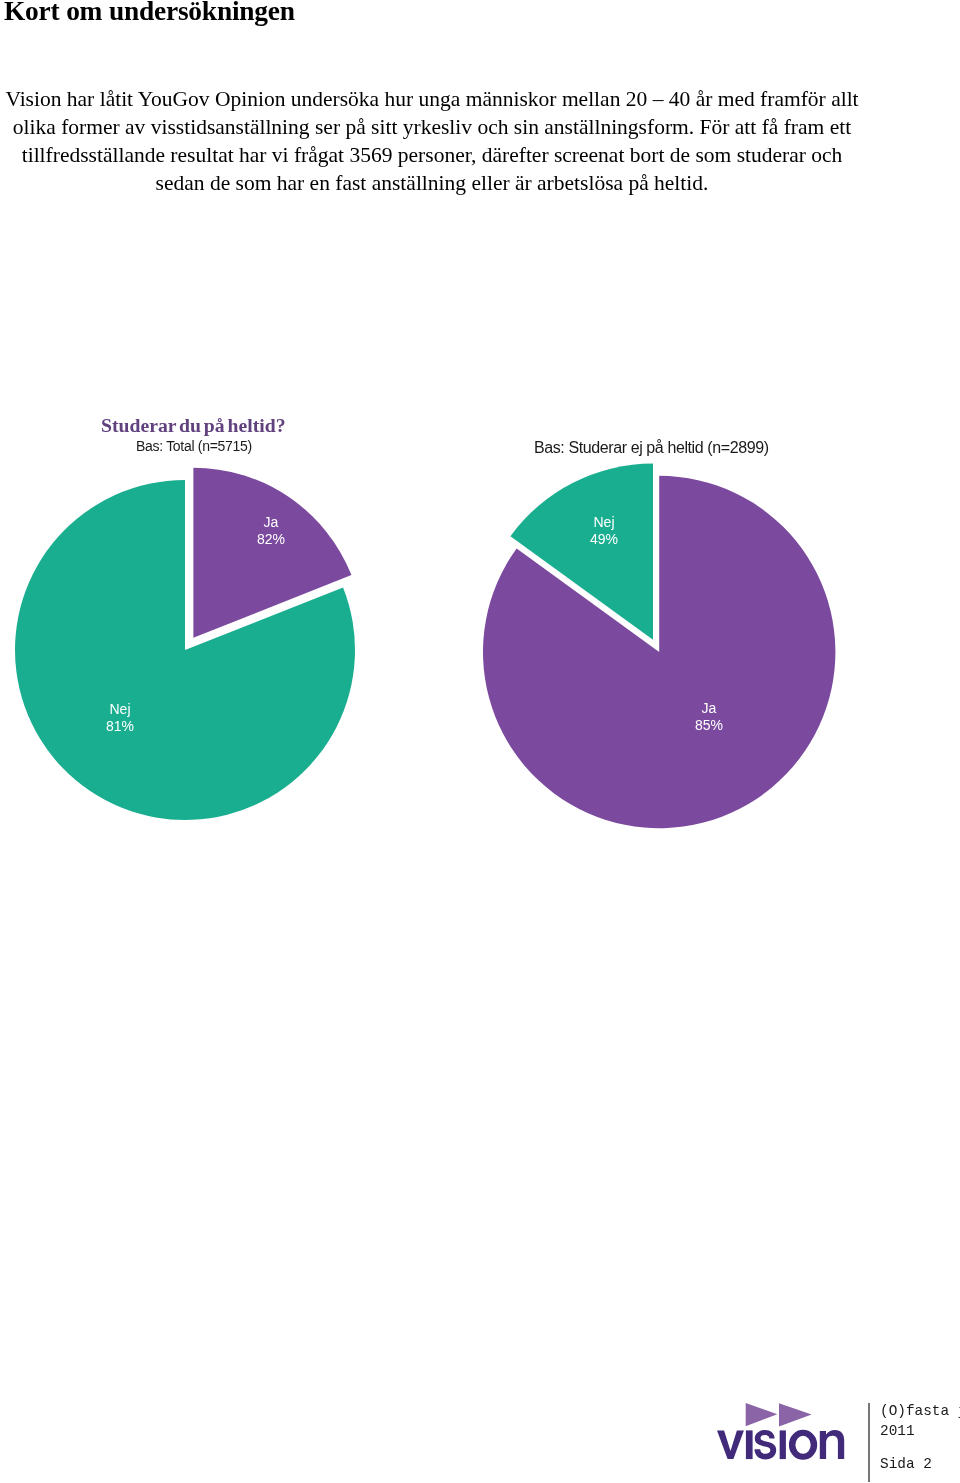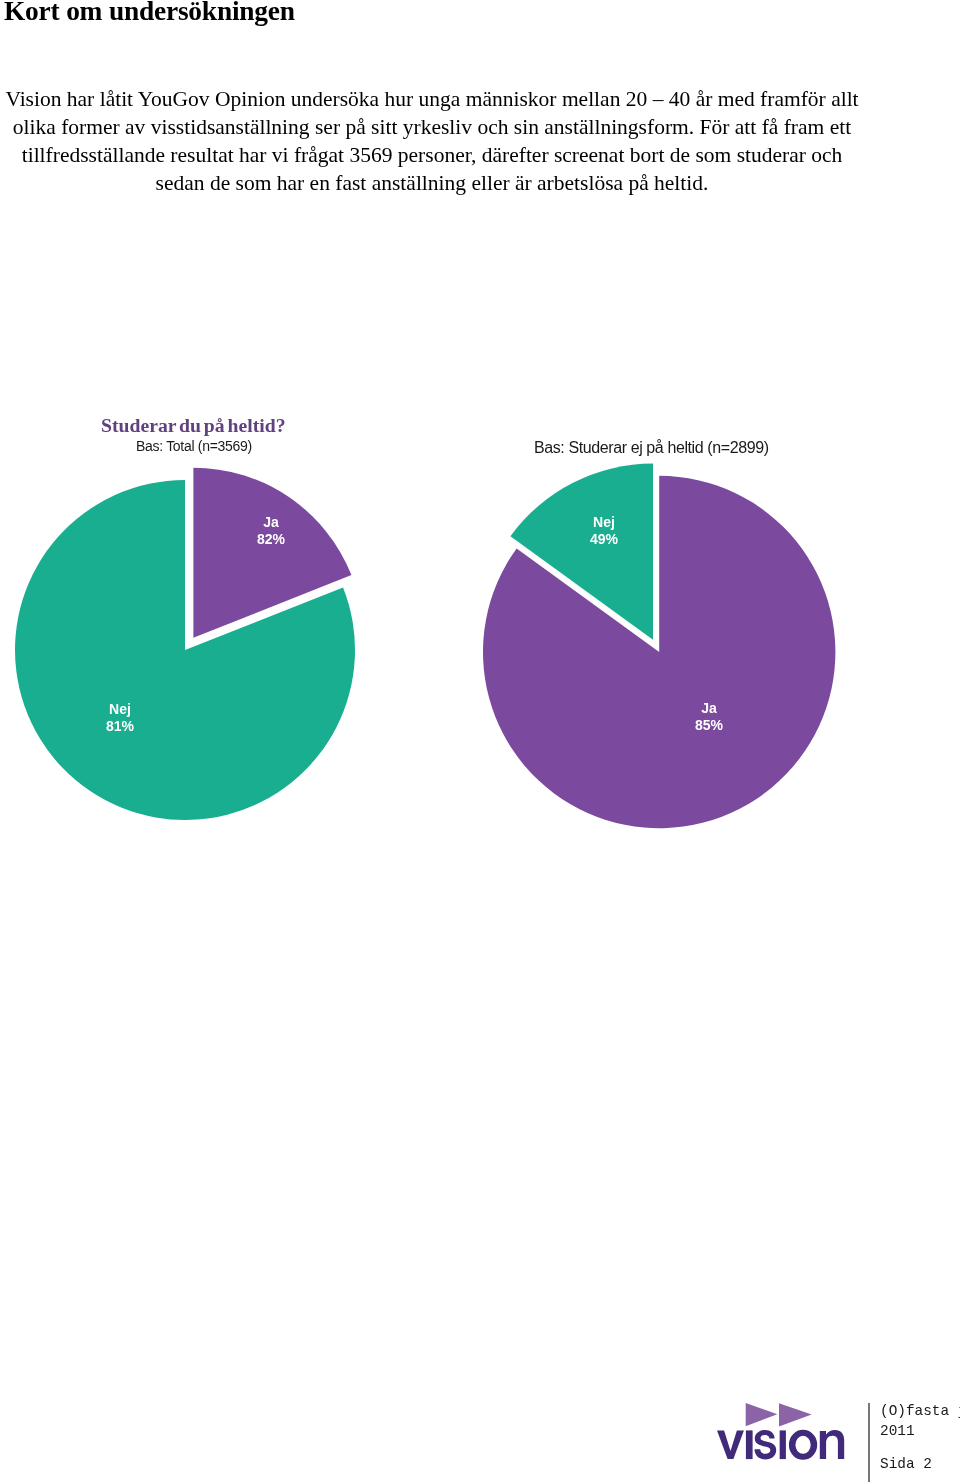--- a/index.html
+++ b/index.html
@@ -15,21 +15,21 @@
   #intro{position:absolute;left:4px;top:86px;width:856px;font-size:21.5px;line-height:27.9px;
       font-family:"Liberation Serif",serif;text-align:center;}
 
   
   .chart{position:absolute;left:0;top:0;width:960px;height:1483px;border-radius:23px;}
   .pie-svg{position:absolute;left:0;top:0;pointer-events:none;}
   .ctitle{position:absolute;font-family:"Liberation Serif",serif;
       font-weight:bold;color:#61417e;white-space:nowrap;text-align:left;}
   .csub{position:absolute;font-family:"Liberation Sans",sans-serif;
       color:#1a1a1a;white-space:nowrap;text-align:left;}
-  .plabel{position:absolute;font-family:"Liberation Sans",sans-serif;font-weight:bold;
+  .plabel{position:absolute;font-family:"Liberation Sans",sans-serif;font-weight:normal;
       color:#ffffff;font-size:14px;text-align:center;line-height:17px;white-space:nowrap;width:80px;}
 
   #c1-title{left:101px;top:414px;font-size:19.7px;word-spacing:-2px;}
   #c1-sub{left:136px;top:438px;font-size:14px;letter-spacing:-0.3px;}
   #c2-title{left:485px;top:417px;font-size:19.5px;word-spacing:-1px;}
   #c2-sub{left:534px;top:439px;font-size:16px;letter-spacing:-0.4px;}
   #c1-lab-0{left:231px;top:514px;}
   #c1-lab-1{left:80px;top:701px;}
   #c2-lab-0{left:669px;top:700px;}
   #c2-lab-1{left:564px;top:514px;}
@@ -51,21 +51,21 @@
 
   <div id="page-title">Kort om undersökningen</div>
   <div id="intro">Vision har låtit YouGov Opinion undersöka hur unga människor mellan 20 – 40 år med framför allt olika former av visstidsanställning ser på sitt yrkesliv och sin anställningsform. För att få fram ett tillfredsställande resultat har vi frågat 3569 personer, därefter screenat bort de som studerar och sedan de som har en fast anställning eller är arbetslösa på heltid.</div>
 
   <div class="chart" id="chart1">
     <svg class="pie-svg" id="c1-svg" width="960" height="1483" viewBox="0 0 960 1483">
       <path id="c1-slice-1" d="M 185.00 650.00 L 343.06 587.42 A 170 170 0 1 1 185.00 480.00 Z" fill="#1aae90"></path>
       <path id="c1-slice-0" d="M 193.38 637.68 L 193.38 467.68 A 170 170 0 0 1 351.44 575.10 Z" fill="#7b4a9e"></path>
     </svg>
     <div class="ctitle" id="c1-title" style="color: rgb(97, 65, 126);">Studerar du på heltid?</div>
-    <div class="csub" id="c1-sub">Bas: Total (n=3569)</div>
+    <div class="csub" id="c1-sub">Bas: Total (n=5715)</div>
     <div class="plabel" id="c1-lab-0">
       <span>Ja</span><br>
       <span>82%</span>
     </div>
     <div class="plabel" id="c1-lab-1">
       <span>Nej</span><br>
       <span>81%</span>
     </div>
   </div>
 

